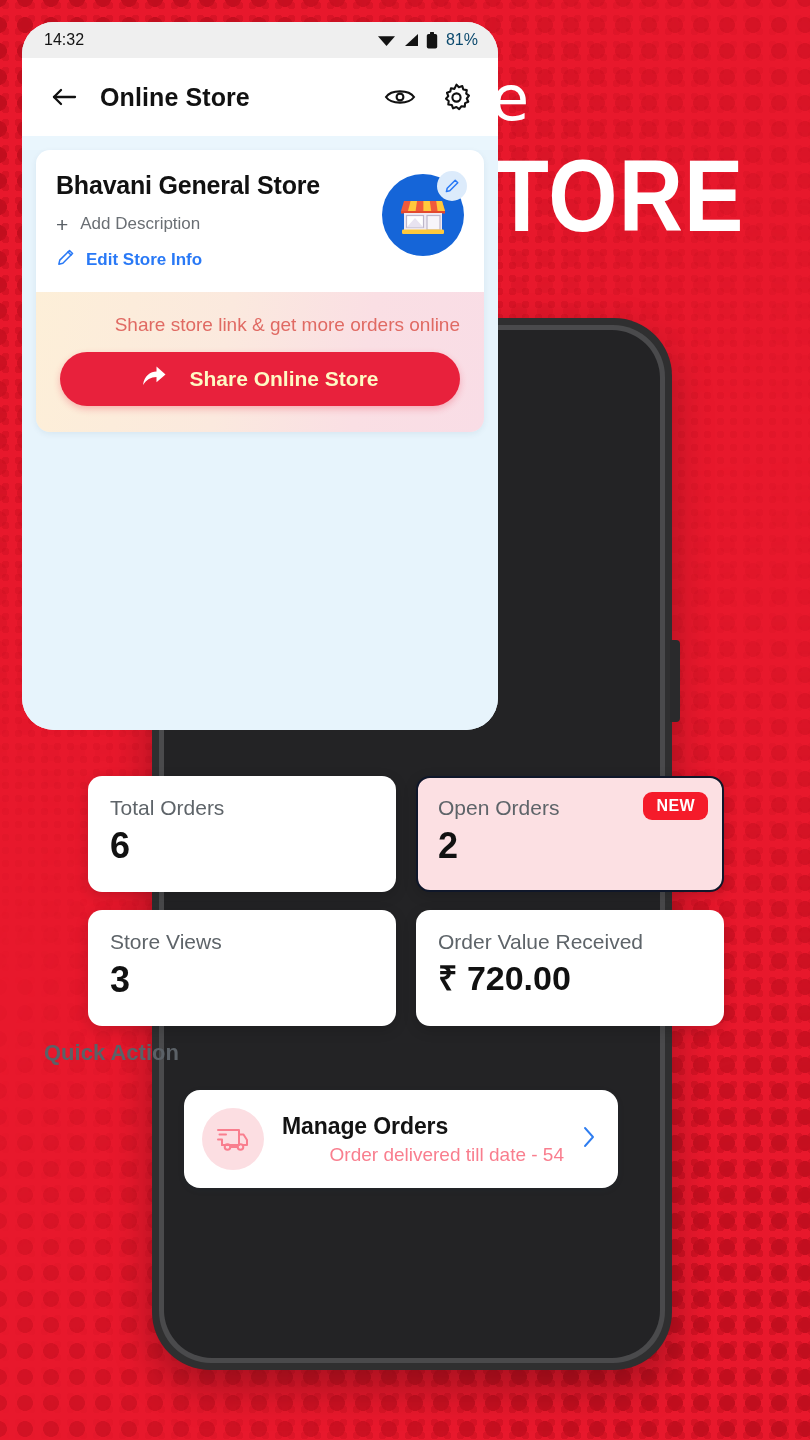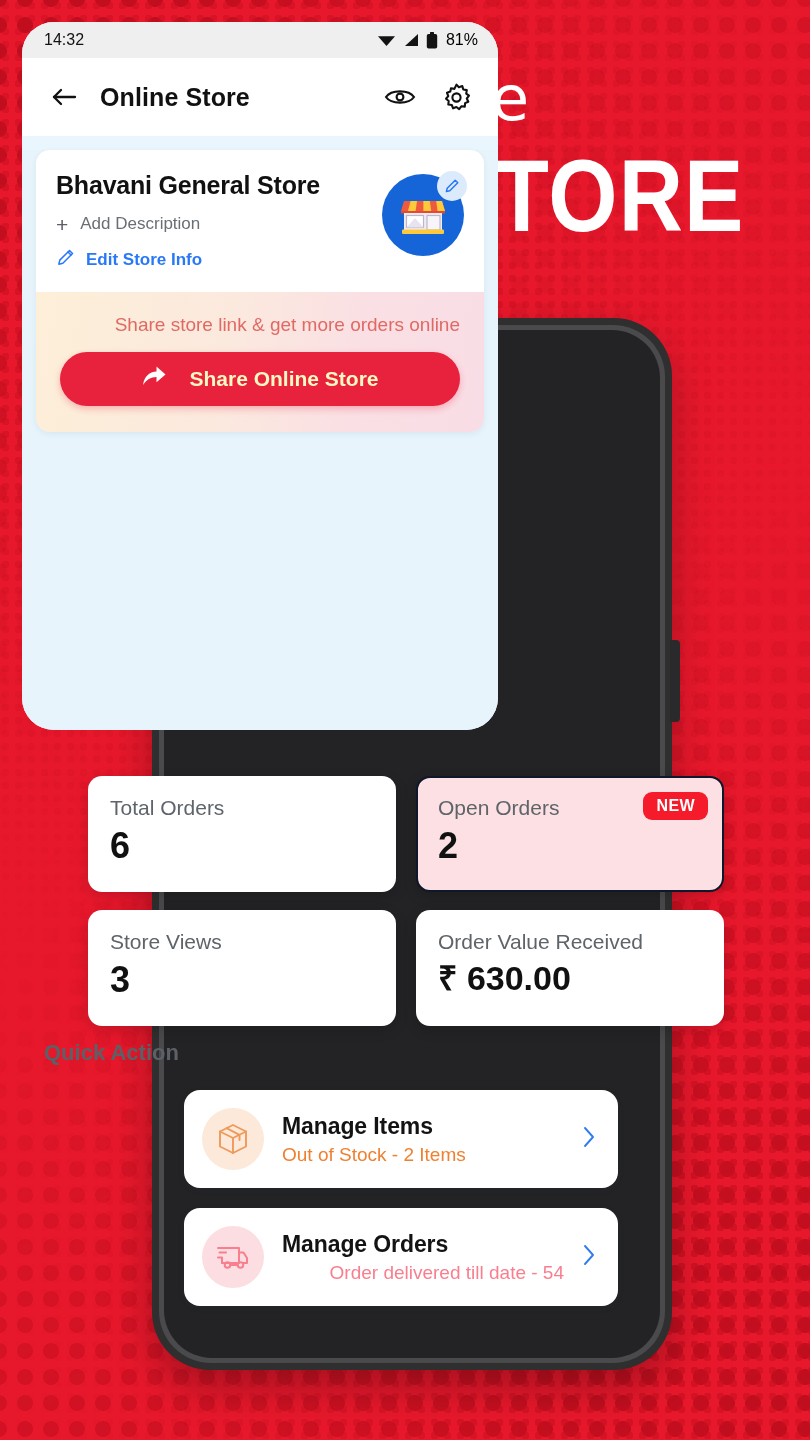--- a/index.html
+++ b/index.html
@@ -82,21 +82,21 @@
   }
 
   
   .statusbar{
     height:36px;background:#EFEFEF;display:flex;align-items:center;
     justify-content:space-between;padding:0 20px 0 22px;
     font-size:16px;color:#131313;
   }
   .sb-right{display:flex;align-items:center;gap:7px;}
   .sb-right svg{display:block;}
-  .sb-batt{font-size:16px;color:#000000;margin-left:1px;}
+  .sb-batt{font-size:16px;color:#0c4a6e;margin-left:1px;}
 
   
   .appbar{
     height:78px;background:#fff;display:flex;align-items:center;
     padding:0 22px;gap:16px;
   }
   .appbar .title{font-size:25px;font-weight:700;color:#111;letter-spacing:.1px;}
   .appbar .spacer{flex:1;}
   .appbar .icbtn{width:40px;height:40px;display:flex;align-items:center;justify-content:center;}
 
@@ -311,47 +311,28 @@
       <div class="new-badge">NEW</div>
     </div>
   </div>
   <div class="stat-row">
     <div class="stat-card">
       <div class="stat-label">Store Views</div>
       <div class="stat-value">3</div>
     </div>
     <div class="stat-card">
       <div class="stat-label">Order Value Received</div>
-      <div class="stat-value rupee">₹ 630.00</div>
+      <div class="stat-value rupee">₹ 720.00</div>
     </div>
   </div>
 </div>
 
 <div class="quick-title">Quick Action</div>
 
 <div class="qa-list">
-  <div class="qa-card">
-    <div class="qa-ico items">
-      <svg width="34" height="34" viewBox="0 0 34 34" fill="none" stroke="#EE9A5C" stroke-width="1.9" stroke-linejoin="round" stroke-linecap="round">
-        <path d="M17 3 L30 9.5 V24.5 L17 31 L4 24.5 V9.5 Z"></path>
-        <path d="M4 9.5 L17 16 L30 9.5"></path>
-        <path d="M17 16 V31"></path>
-        <path d="M10.5 6.2 L23.5 12.8 V18"></path>
-      </svg>
-    </div>
-    <div class="qa-body">
-      <div class="qa-title">Manage Items</div>
-      <div class="qa-sub orange">Out of Stock - 2 Items</div>
-    </div>
-    <div class="qa-arrow">
-      <svg width="14" height="24" viewBox="0 0 14 24" fill="none" stroke="#2E7DF0" stroke-width="1.9" stroke-linecap="round" stroke-linejoin="round">
-        <path d="M3 3 L11 12 L3 21"></path>
-      </svg>
-    </div>
-  </div>
 
   <div class="qa-card">
     <div class="qa-ico orders">
       <svg width="36" height="30" viewBox="0 0 36 30" fill="none" stroke="#F97E8E" stroke-width="2" stroke-linecap="round" stroke-linejoin="round">
         <path d="M9 6 H24 V21 H7"></path>
         <path d="M24 10.5 H28.5 L32 16 V21 H28.5"></path>
         <path d="M3 6 H13"></path>
         <path d="M4.5 10.5 H11"></path>
         <path d="M3 15.5 H7 V21"></path>
         <circle cx="12.5" cy="23" r="2.8"></circle>

